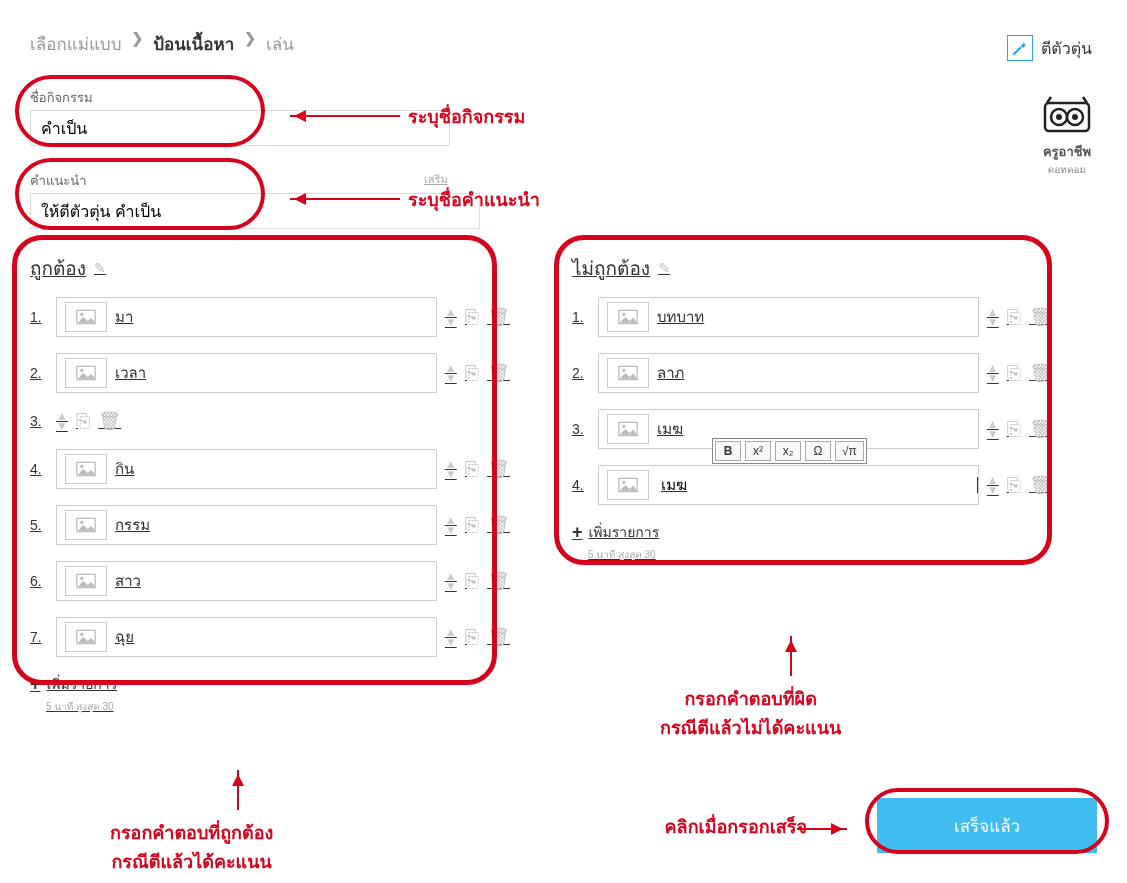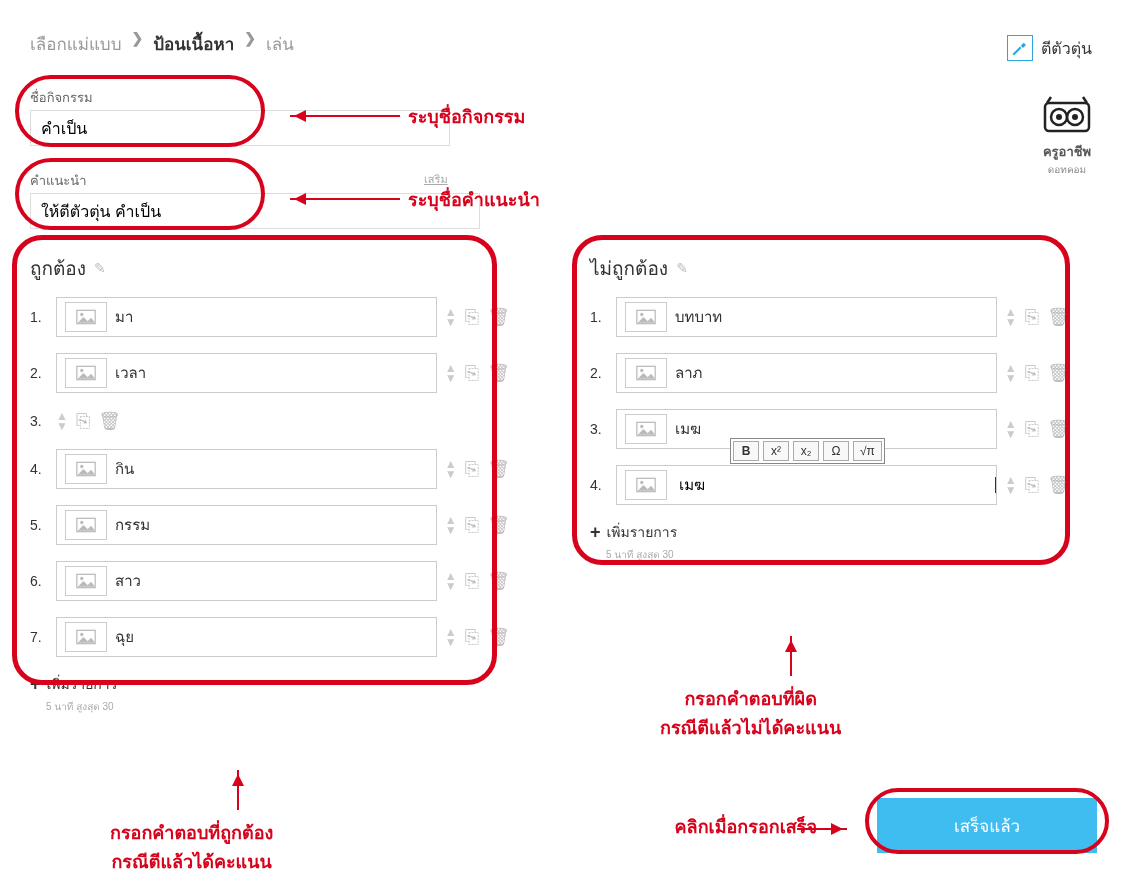--- a/index.html
+++ b/index.html
@@ -18,21 +18,21 @@
 .field-label { font-size: 13px; color: #666; margin-bottom: 2px; display: block; }
 .field-label-extra { font-size: 11px; color: #aaa; margin-left: 10px; }
 .field-input { width: 420px; border: 1px solid #ddd; padding: 8px 10px; font-size: 16px; background: #fff; }
 .annot-circle { position: absolute; border: 4px solid #d7021c; border-radius: 50px; pointer-events: none; z-index: 5; }
 .annot-arrow-h { position: absolute; height: 2px; background: #d7021c; z-index: 5; }
 .annot-arrow-h::before { content: ''; position: absolute; left: -2px; top: -5px; border: 6px solid transparent; border-right: 12px solid #d7021c; }
 .annot-arrow-right::before { left: auto; right: -2px; border: 6px solid transparent; border-left: 12px solid #d7021c; }
 .annot-arrow-v { position: absolute; width: 2px; background: #d7021c; z-index: 5; }
 .annot-arrow-v::before { content: ''; position: absolute; top: -2px; left: -5px; border: 6px solid transparent; border-bottom: 12px solid #d7021c; }
 .annot-text { position: absolute; color: #d7021c; font-weight: bold; font-size: 18px; z-index: 5; white-space: nowrap; }
-.columns { display: flex; gap: 80px; margin-top: 20px; }
+.columns { display: flex; gap: 62px; margin-top: 20px; text-decoration: underline; }
 .col { width: 480px; position: relative; }
 .col-header { font-size: 19px; color: #333; margin-bottom: 14px; display: flex; align-items: center; gap: 8px; }
 .edit-icon { color: #bbb; font-size: 14px; }
 .item-row { display: flex; align-items: center; gap: 8px; margin-bottom: 16px; }
 .item-num { width: 18px; font-size: 14px; color: #333; }
 .item-box { flex: 1; border: 1px solid #ccc; display: flex; align-items: center; height: 40px; }
 .item-img { width: 42px; height: 30px; margin: 0 8px; border: 1px solid #ccc; display: flex; align-items: center; justify-content: center; color: #bbb; }
 .item-text { flex: 1; font-size: 15px; color: #333; }
 .item-input { border: none; flex: 1; font-size: 15px; padding: 4px; }
 .sort-icon { color: #ccc; font-size: 12px; display: flex; flex-direction: column; gap: -2px; cursor: pointer; }
@@ -349,14 +349,14 @@
 <div class="annot-arrow-v" style="left:790px; top:636px; height:40px;"></div>
 <div class="annot-text" style="left:660px; top:684px; text-align:center;">
   <div>กรอกคำตอบที่ผิด</div>
   <div>กรณีตีแล้วไม่ได้คะแนน</div>
 </div>
 
 <div class="done-wrap">
   <div class="annot-circle" style="left:-12px; top:-10px; width:244px; height:66px; border-radius:40px;"></div>
   <button class="done-btn">เสร็จแล้ว</button>
 </div>
-<div class="annot-text" style="right:310px; bottom:42px;text-align:center;">คลิกเมื่อกรอกเสร็จ</div>
+<div class="annot-text" style="right:320px; bottom:42px;text-align:center;">คลิกเมื่อกรอกเสร็จ</div>
 <div class="annot-arrow-h annot-arrow-right" style="right:280px; bottom:53px; width:50px;"></div>
 
 </body></html>

